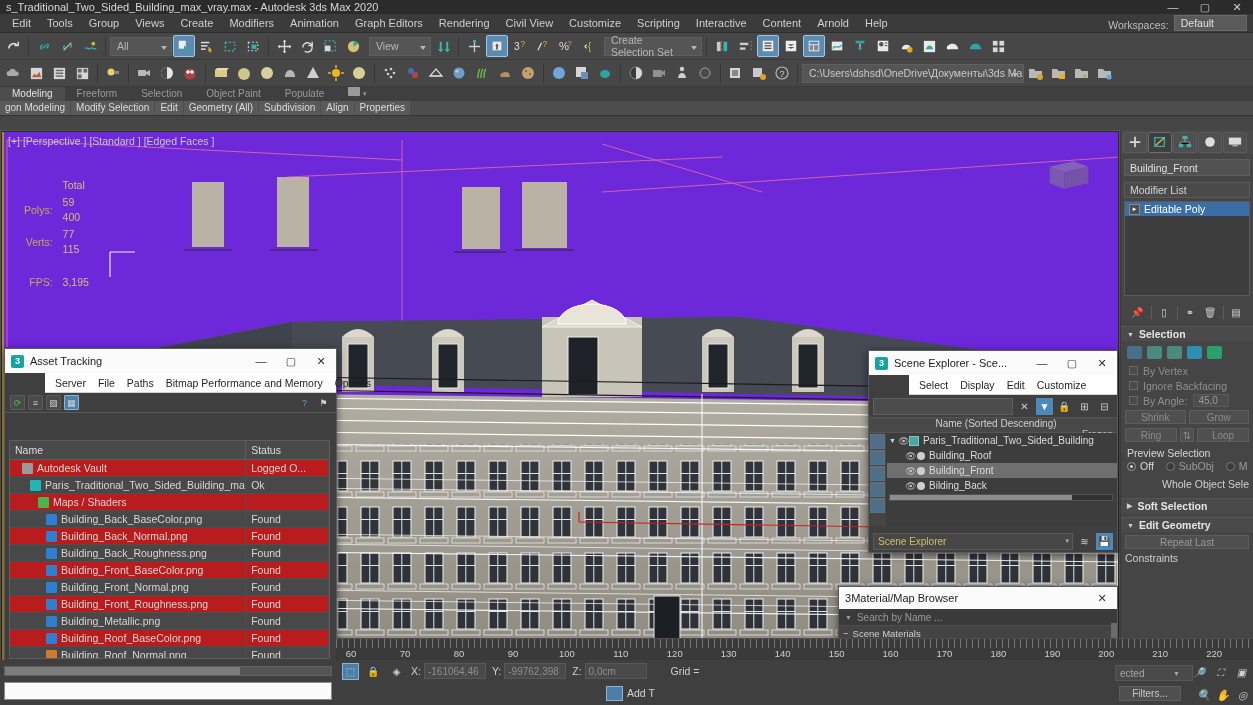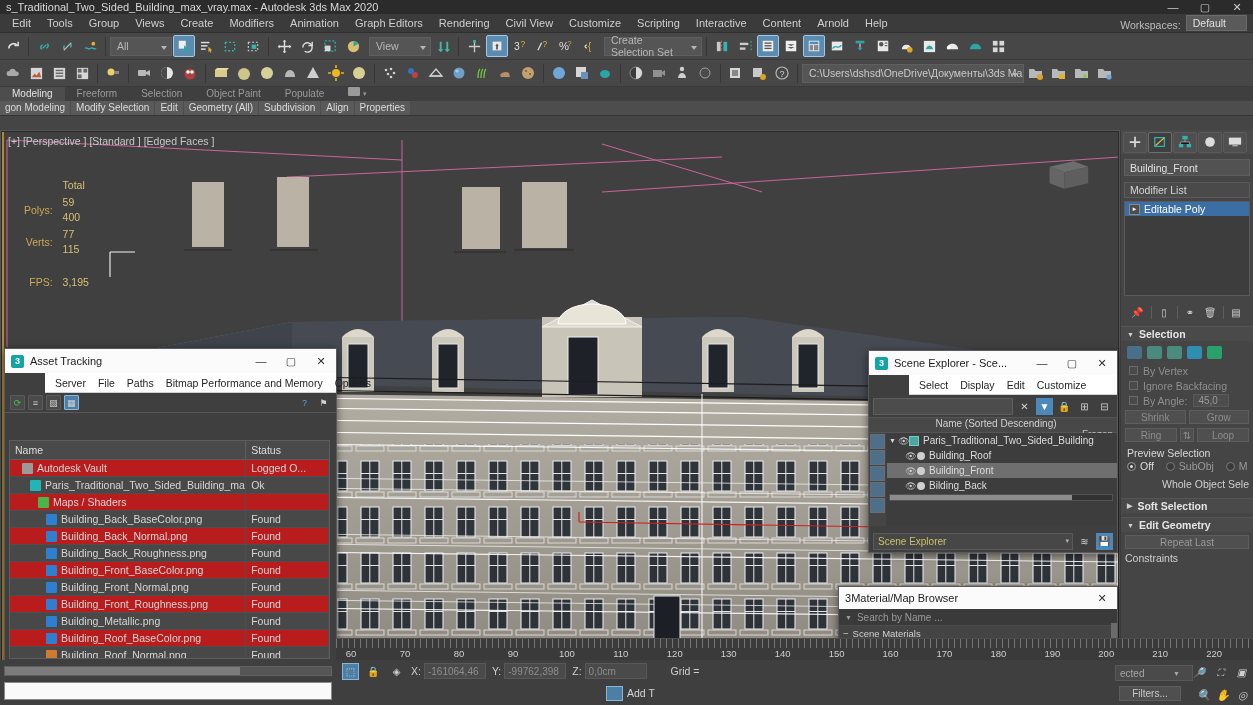--- a/index.html
+++ b/index.html
@@ -14,21 +14,21 @@
   .winbtns { margin-left:auto; display:flex; height:20px; }
   .winbtns div { width:32px; height:20px; display:flex; align-items:center; justify-content:center;
      font-size:11px; color:#cfcfcf; }
 
   
   .menubar { height:19px; background:#3b3b3b; display:flex; align-items:center;
      padding-left:4px; border-bottom:1px solid #2e2e2e; }
   .menubar .mi { padding:0 8px; line-height:19px; font-size:11px; color:#cfcfcf; white-space:nowrap;}
   .wsp { margin-left:auto; display:flex; align-items:flex-end; gap:5px; padding-right:6px; }
   .wsp .lbl { color:#bdbdbd; font-size:10.5px; }
-  .wsp .sel { background:#5a5a5a; border:1px solid #6a6a6a; padding:1px 20px 1px 6px;
+  .wsp .sel { background:#5a5a5a; border:1px solid #6a6a6a; padding:1px 32px 1px 6px;
      font-size:10.5px; color:#e0e0e0; position:relative; }
 
   
   .tbrow { height:27px; background:#474747; display:flex; align-items:center;
      border-bottom:1px solid #3a3a3a; padding-left:2px; gap:1px; }
   .tbtn { width:22px; height:22px; display:flex; align-items:center; justify-content:center;
      border:1px solid transparent; border-radius:2px; position:relative; }
   .tbtn.onb { background:#5c8bb0; border:1px solid #9ec9e5; }
   .sep { width:1px; height:19px; background:#363636; margin:0 3px; }
   .combo { height:19px; background:#555; border:1px solid #5f5f5f; color:#b8b8b8;
@@ -46,21 +46,21 @@
   .ribbon-tabs .rt { font-size:10px; color:#9a9a9a; padding:0 12px; line-height:14px; white-space:nowrap;}
   .ribbon-tabs .rt.act { color:#e2e2e2; background:#4d4d4d; }
   .ribbon-panels { height:15px; background:#4d4d4d; display:flex; align-items:center; gap:1px;
      border-bottom:1px solid #343434; }
   .ribbon-panels .rp { font-size:10px; color:#dcdcdc; padding:0 5px; line-height:14px;
      background:#5a5a5a; white-space:nowrap; }
 
   
   .vpwrap { position:absolute; left:0; top:130px; width:1120px; height:533px; background:#2a2a2a;
      border:1px solid #555; }
-  .vp { position:absolute; inset:1px; background:#404040; overflow:hidden; }
+  .vp { position:absolute; inset:1px; background:#6d28d9; overflow:hidden; }
   .vplabel { position:absolute; left:6px; top:3px; font-size:10.5px; color:#c8c8c8; }
   .stats { position:absolute; left:10px; top:22px; font-size:10.5px; color:#c9a954; line-height:15px;}
   .stats td.k { color:#c9a954; padding-right:8px; text-align:right; }
   .stats td.v { color:#d9bf73; }
   .vpborderline { position:absolute; left:0; top:0; bottom:0; width:2px; background:#b08a32; }
   .viewcube { position:absolute; right:22px; top:20px; width:56px; height:46px; opacity:.5; }
 
   
   .win { position:absolute; background:#3f3f3f; border:1px solid #5a5a5a;
      box-shadow:0 2px 8px rgba(0,0,0,.55); }

